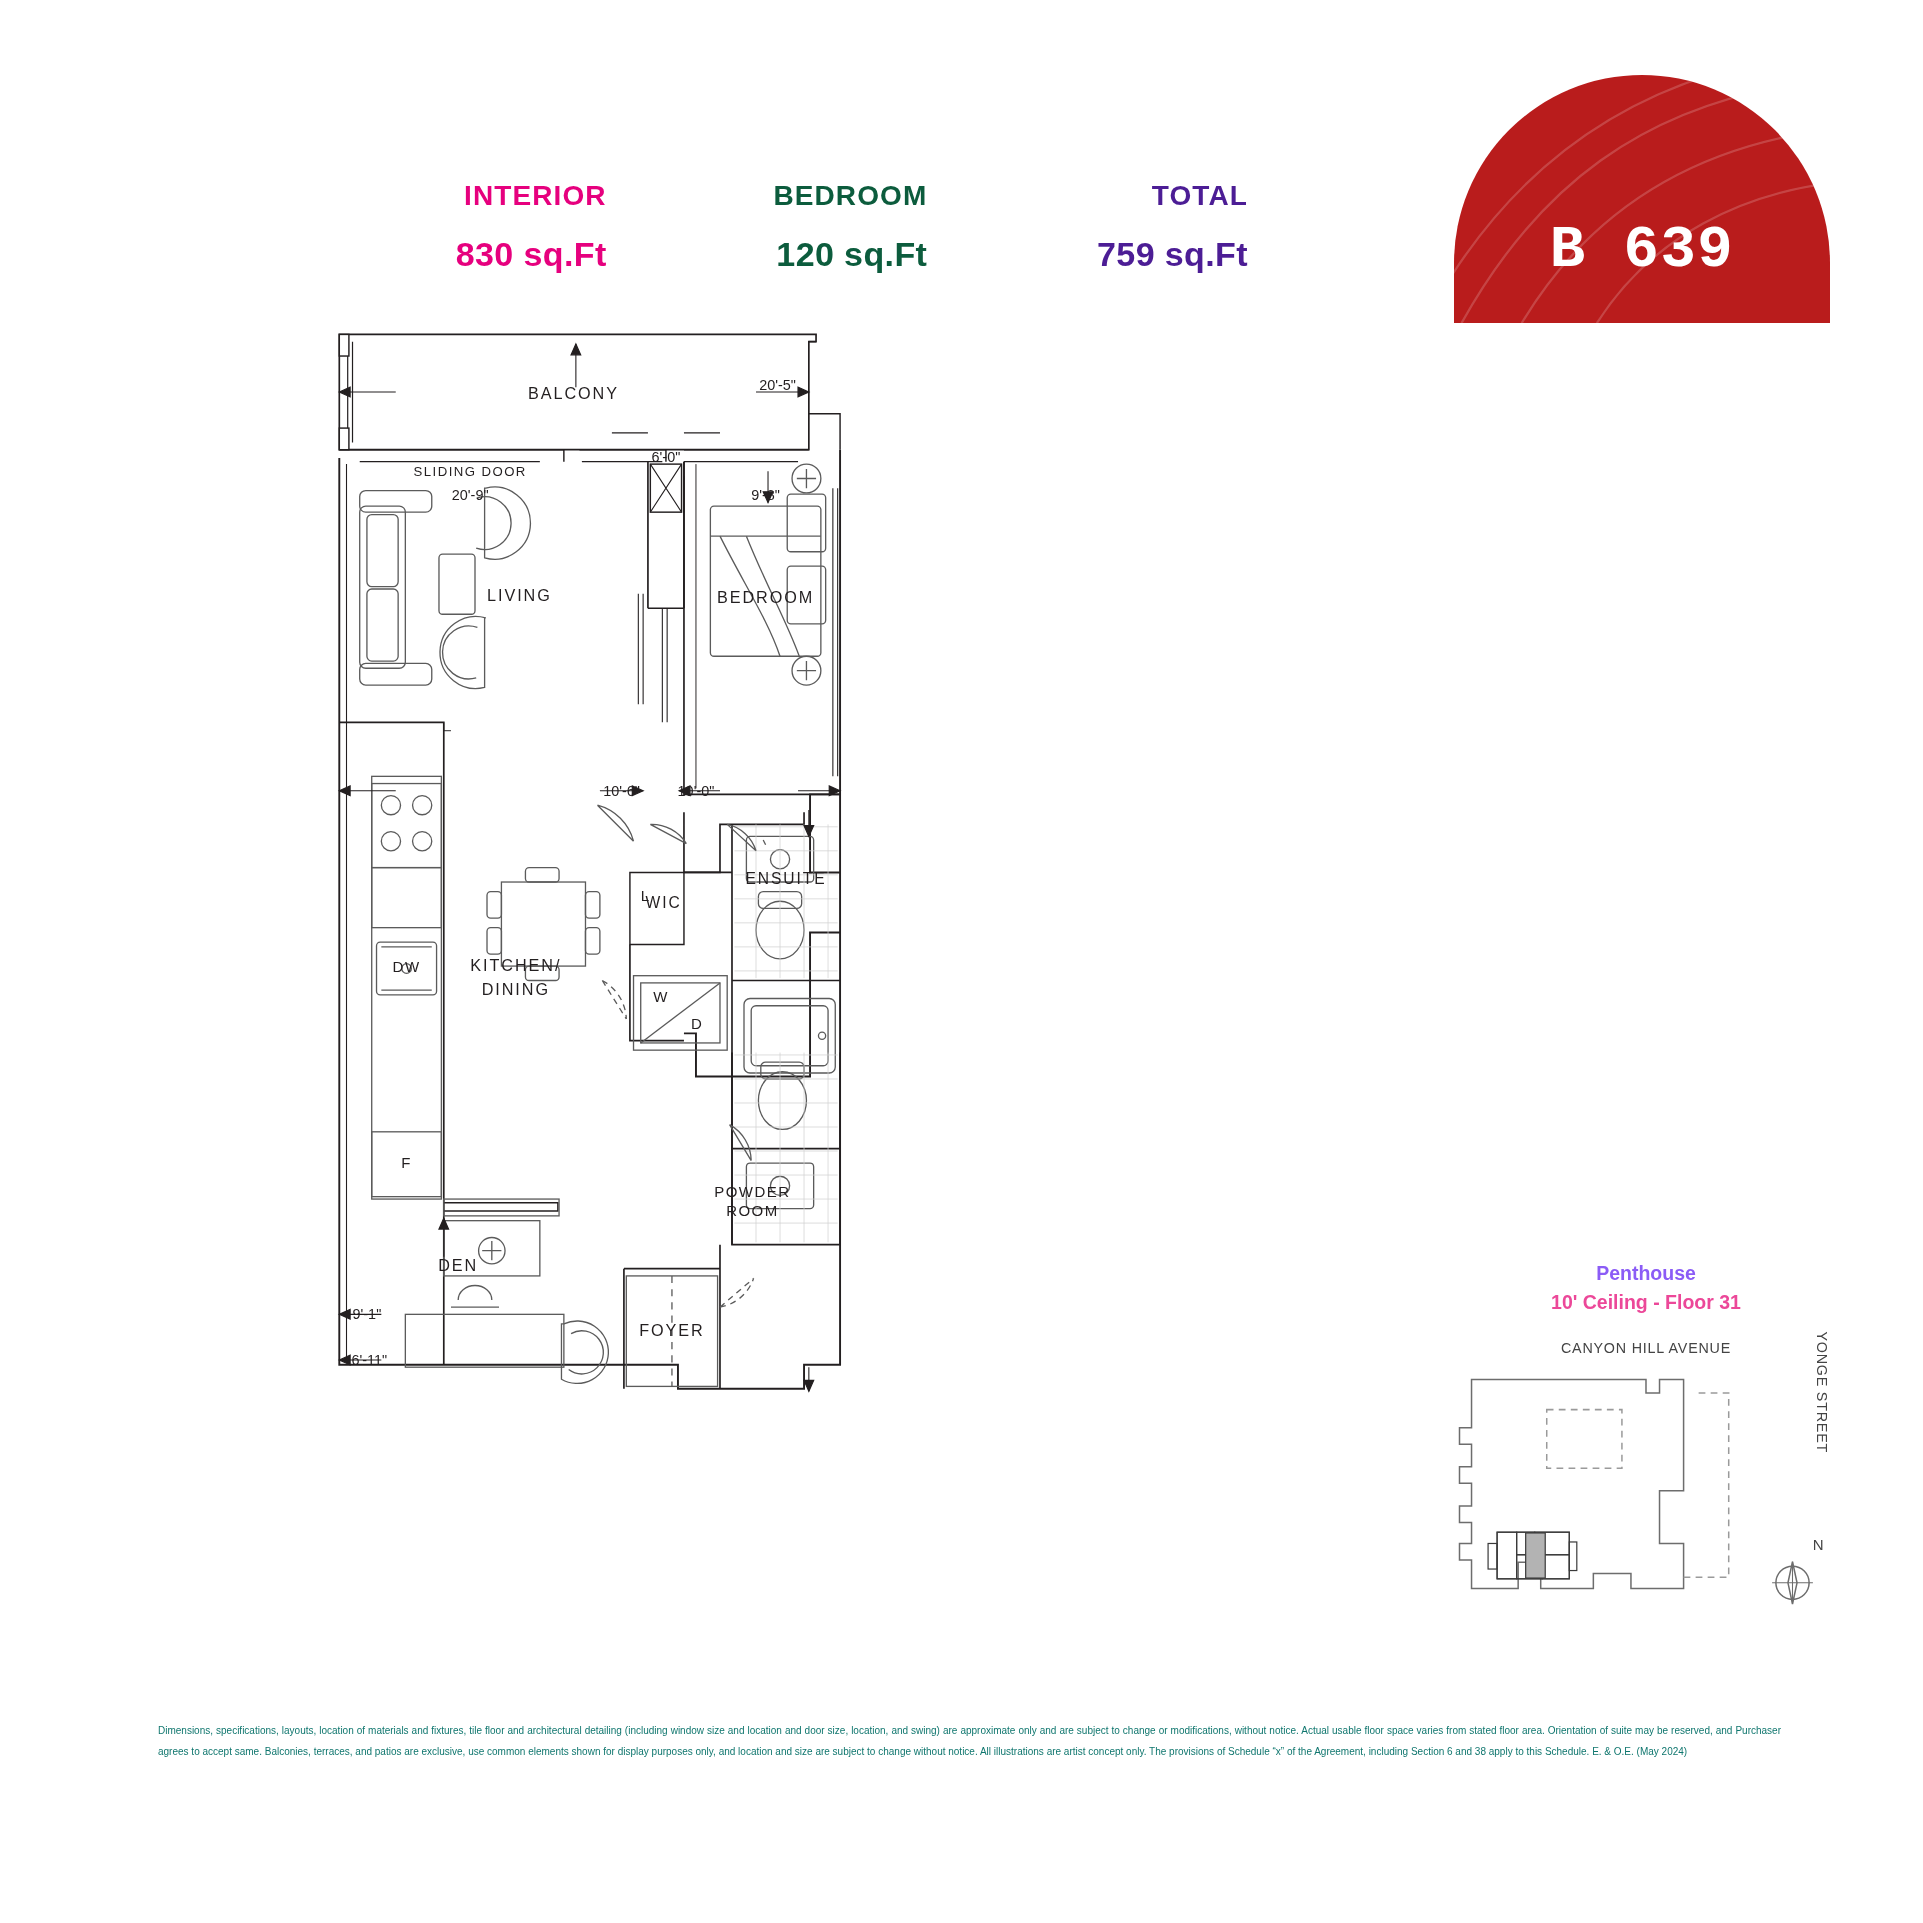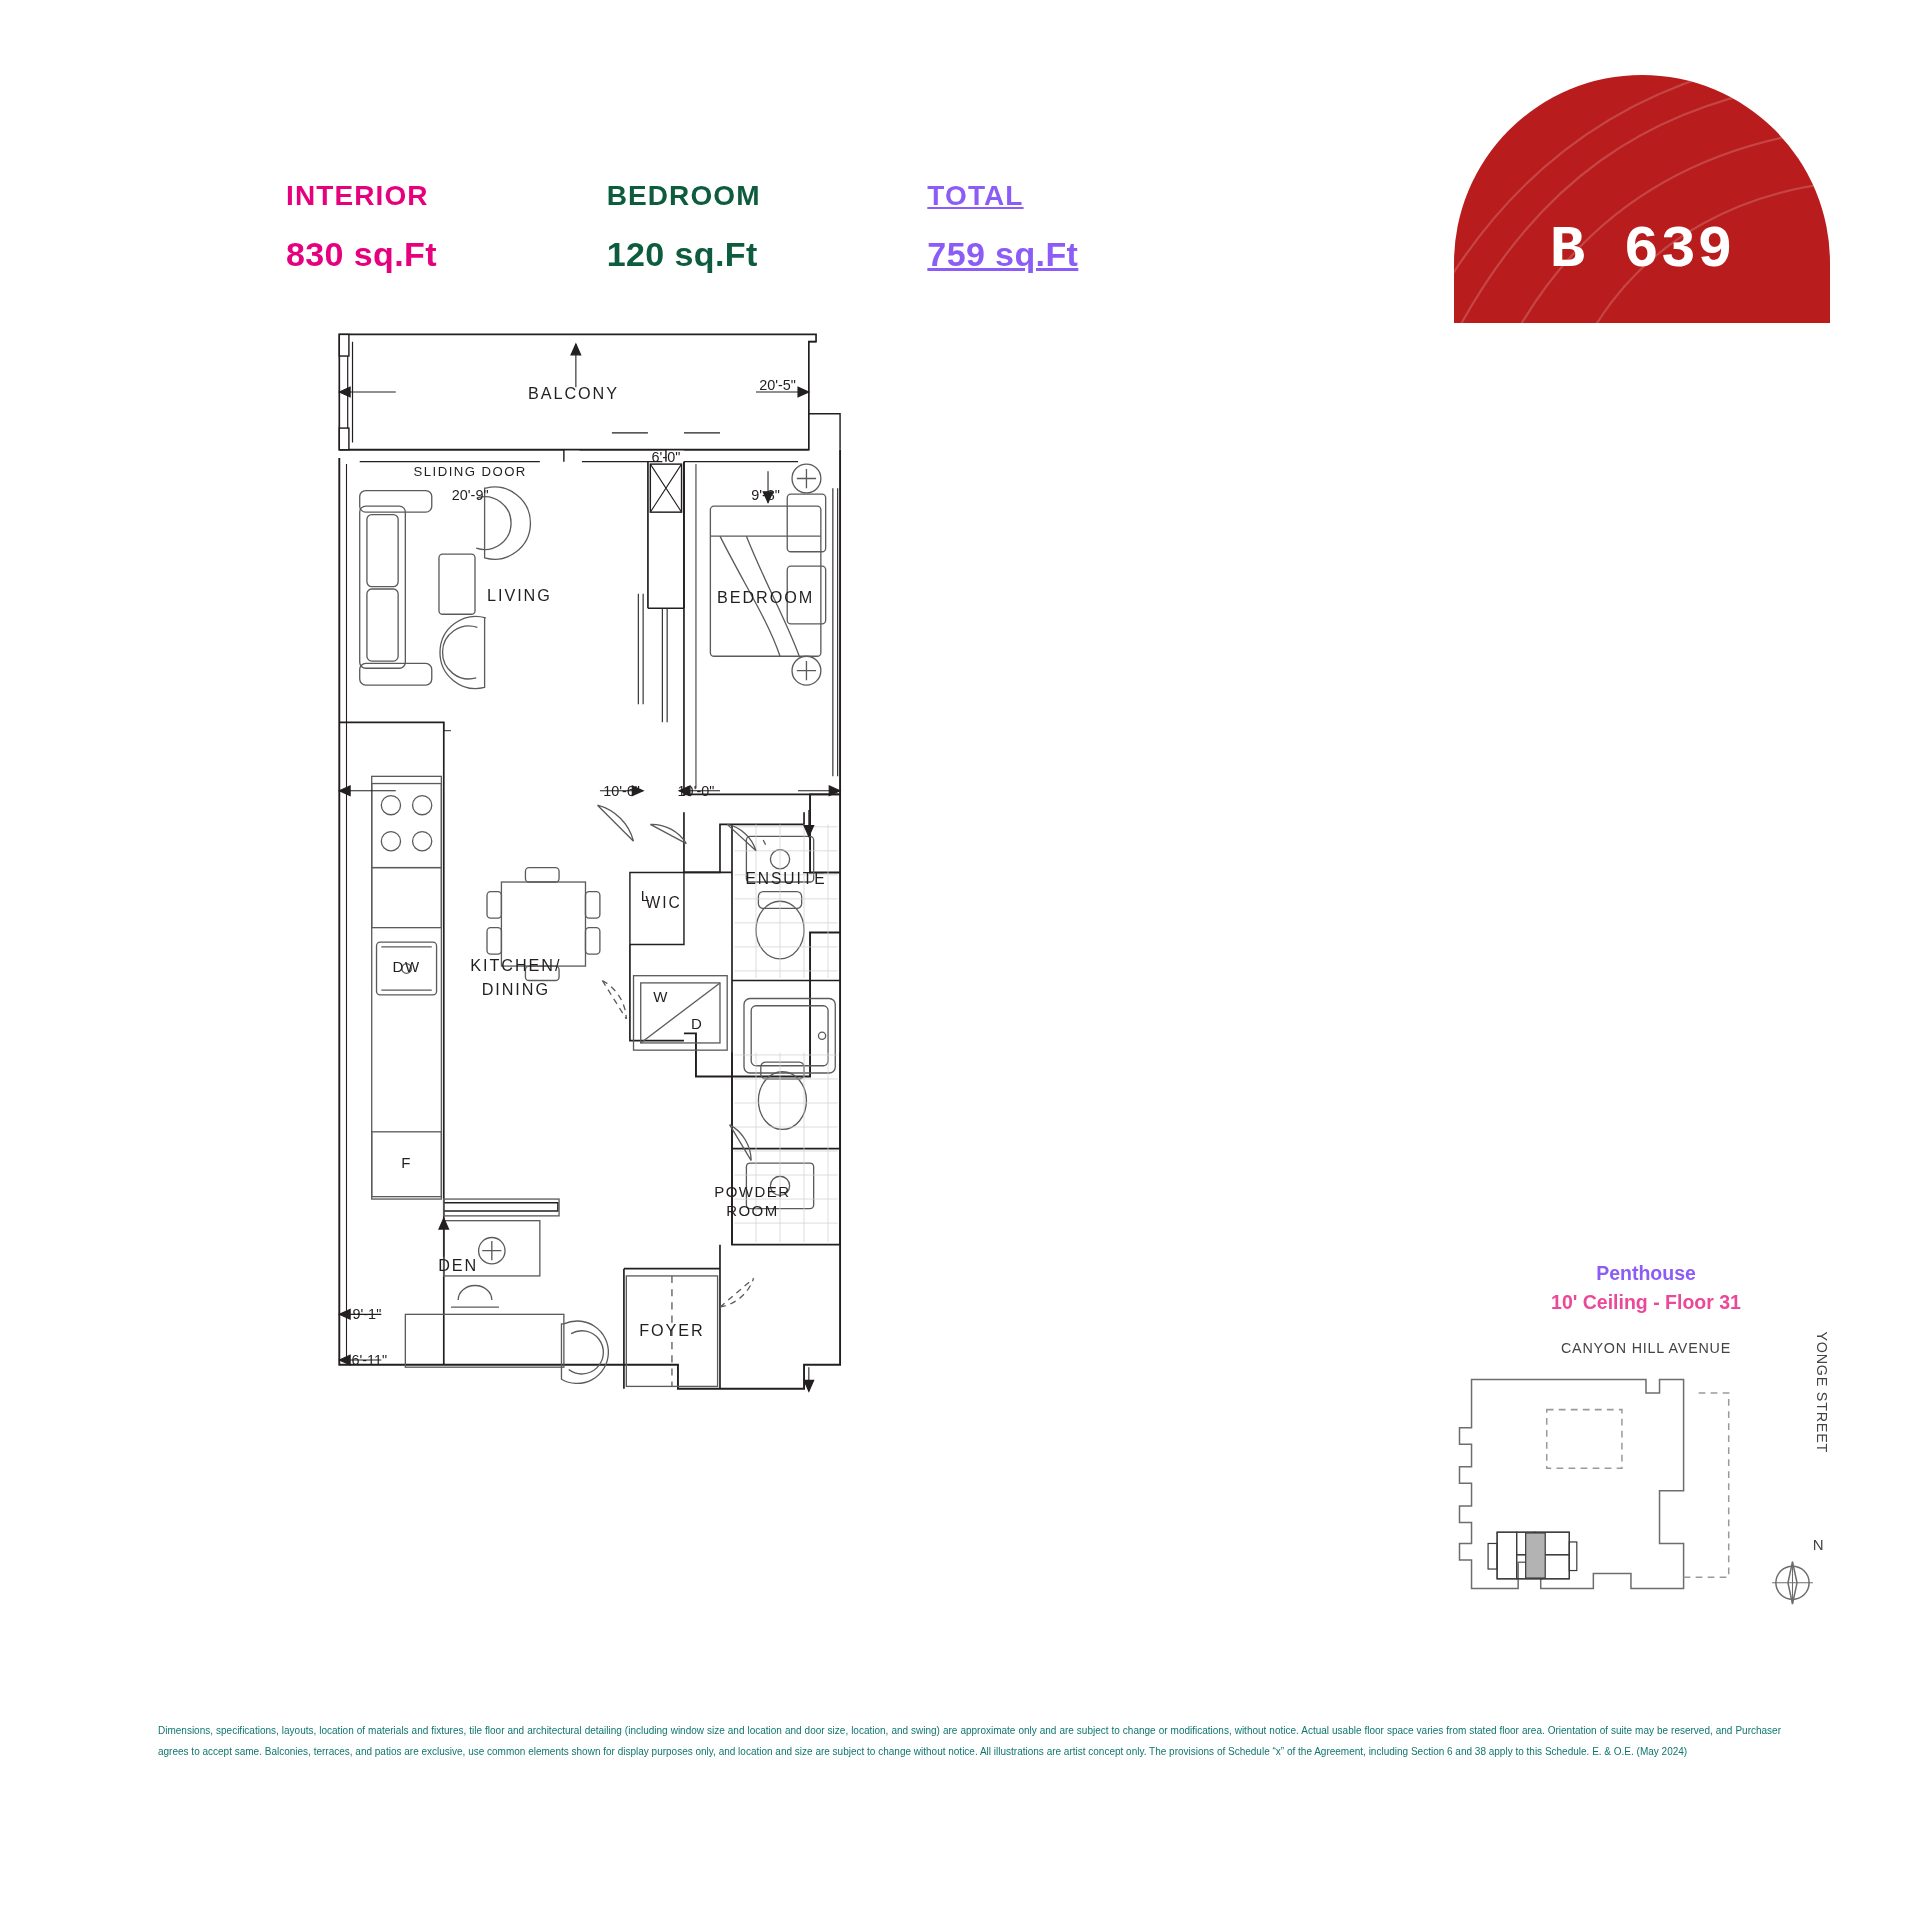--- a/index.html
+++ b/index.html
@@ -8,26 +8,26 @@
     background:#ffffff;
     font-family:"Liberation Sans", sans-serif;
     color:#231f20;
     position:relative;
     overflow:hidden;
   }
   .sheet{position:absolute;inset:0;}
 
   
   .stats{position:absolute;top:180px;left:286px;width:962px;display:flex;}
-  .stat{width:323px;text-align:left;}
+  .stat{width:323px;text-align:right;}
   .stat .lbl{font-size:28px;font-weight:bold;letter-spacing:1.1px;}
   .stat .val{font-size:34px;font-weight:bold;margin-top:22.5px;letter-spacing:0.4px;}
   .stat.interior .lbl,.stat.interior .val{color:#e6007e;}
   .stat.exterior .lbl,.stat.exterior .val{color:#0c5c3d;}
-  .stat.total .lbl,.stat.total .val{color:#8b5cf6;text-decoration:underline;}
+  .stat.total .lbl,.stat.total .val{color:#4c1d95;}
 
   
   .badge{
     position:absolute;top:75px;left:1454px;width:376px;height:248px;
     background:#b91c1c;
     border-radius:188px 188px 0 0;
     overflow:hidden;
     font-family:Liberation Mono, monospace;
   }
   .badge .arcs{position:absolute;inset:0;opacity:.18;}

